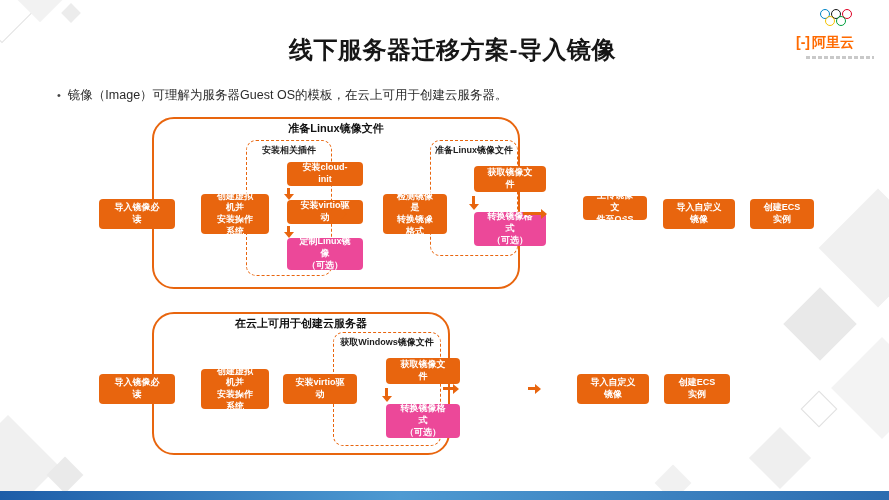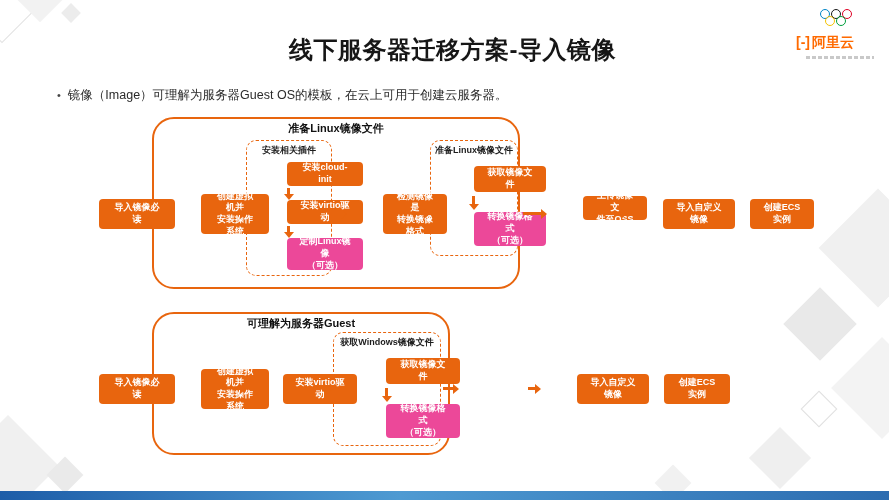--- a/index.html
+++ b/index.html
@@ -123,21 +123,21 @@
 件至OSS</div>
   <div class="arr-r" style="left:613px;top:212px;width:8px;"></div>
   <div class="node" style="left:627px;top:199px;width:72px;height:30px;">导入自定义镜像</div>
   <div class="arr-r" style="left:701px;top:212px;width:7px;"></div>
   <div class="node" style="left:714px;top:199px;width:64px;height:30px;">创建ECS实例</div>
 
   <div class="node" style="left:63px;top:374px;width:76px;height:30px;">导入镜像必读</div>
   <div class="arr-r" style="left:140px;top:387px;width:6px;"></div>
 
   <div class="cont" style="left:152px;top:312px;width:298px;height:143px;"></div>
-  <div class="cont-title" style="left:152px;top:316px;width:298px;">可理解为服务器Guest</div>
+  <div class="cont-title" style="left:152px;top:316px;width:298px;">在云上可用于创建云服务器</div>
 
   <div class="node" style="left:165px;top:369px;width:68px;height:40px;">创建虚拟机并
 安装操作系统</div>
   <div class="arr-r" style="left:234px;top:387px;width:6px;"></div>
   <div class="node" style="left:247px;top:374px;width:74px;height:30px;">安装virtio驱动</div>
   <div class="arr-r" style="left:322px;top:387px;width:5px;"></div>
 
   <div class="group" style="left:333px;top:332px;width:108px;height:114px;"></div>
   <div class="group-title" style="left:333px;top:336px;width:108px;">获取Windows镜像文件</div>
   <div class="node" style="left:350px;top:358px;width:74px;height:26px;">获取镜像文件</div>

